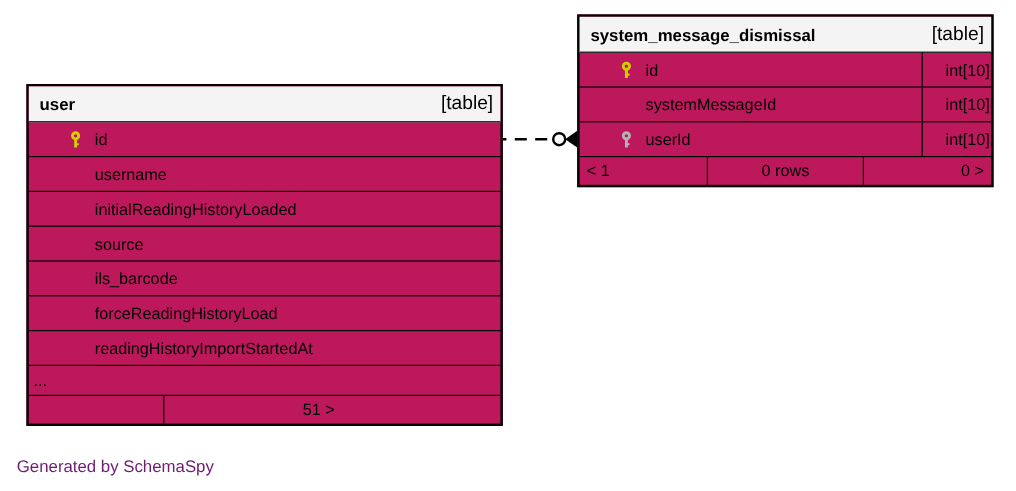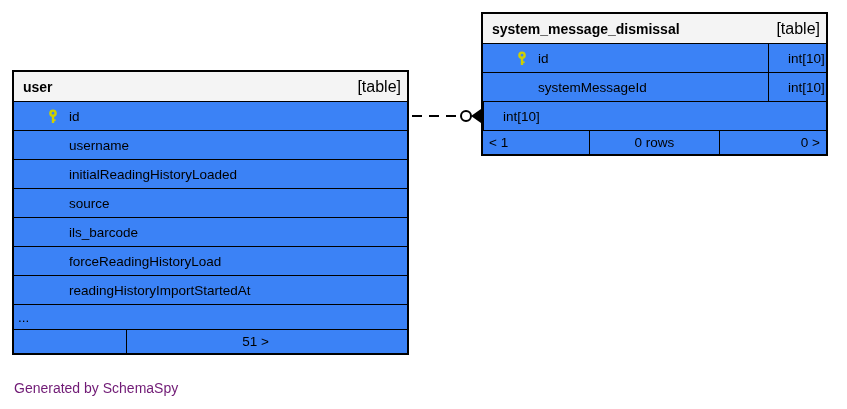--- a/index.html
+++ b/index.html
@@ -9,21 +9,21 @@
     font-family: "Liberation Sans", "DejaVu Sans", sans-serif;
     color: #000000;
     position: relative;
     overflow: hidden;
   }
   .canvas { position: absolute; inset: 0; }
   svg.connector { position: absolute; left: 0; top: 0; pointer-events: none; }
 
   .tnode {
     position: absolute;
-    background: #3b82f6;
+    background: #be185d;
     border: 2px solid #000000;
     box-sizing: border-box;
     font-size: 13.5px;
   }
   .thead {
     height: 30px;
     background: #f4f4f4;
     border-bottom: 1px solid #000000;
     display: flex;
     align-items: center;
@@ -82,21 +82,21 @@
     display: flex;
     align-items: center;
     box-sizing: border-box;
     padding: 0 6px;
   }
   .fcell.c { justify-content: center; }
   .fcell.r { justify-content: flex-end; }
   .fcell.bdr { border-right: 1px solid #000000; }
 
   
-  #t-user { left: 12px; top: 70px; width: 397px; }
+  #t-user { left: 22px; top: 70px; width: 397px; }
   #t-user .fcell:nth-child(1) { width: 113px; }
   #t-user .fcell:nth-child(2) { width: 148px; }
   #t-user .fcell:nth-child(3) { flex: 1; }
 
   
   #t-smd { left: 481px; top: 12px; width: 347px; }
   #t-smd .fcell:nth-child(1) { width: 107px; }
   #t-smd .fcell:nth-child(2) { width: 130px; }
   #t-smd .fcell:nth-child(3) { flex: 1; }
 
@@ -201,20 +201,30 @@
       <div class="typecell">int[10]</div>
     </div>
     <div class="trow">
       <div class="namecell">
         <span class="iconslot"></span>
         <span>systemMessageId</span>
       </div>
       <div class="typecell">int[10]</div>
     </div>
     <div class="trow">
+      <div class="namecell">
+        <span class="iconslot key-foreign">
+          <svg width="12" height="15" viewBox="0 0 12 15">
+            <circle cx="6" cy="4.2" r="2.6" fill="none" stroke="currentColor" stroke-width="2.4"></circle>
+            <line x1="6" y1="6.8" x2="6" y2="14" stroke="currentColor" stroke-width="2.4"></line>
+            <line x1="6" y1="11.2" x2="8.6" y2="11.2" stroke="currentColor" stroke-width="1.8"></line>
+          </svg>
+        </span>
+        <span>userId</span>
+      </div>
       <div class="typecell">int[10]</div>
     </div>
     <div class="tfoot">
       <span class="fcell bdr">&lt; 1</span>
       <span class="fcell c bdr">0 rows</span>
       <span class="fcell r">0 &gt;</span>
     </div>
   </div>
 
   <div class="generated">Generated by SchemaSpy</div>

